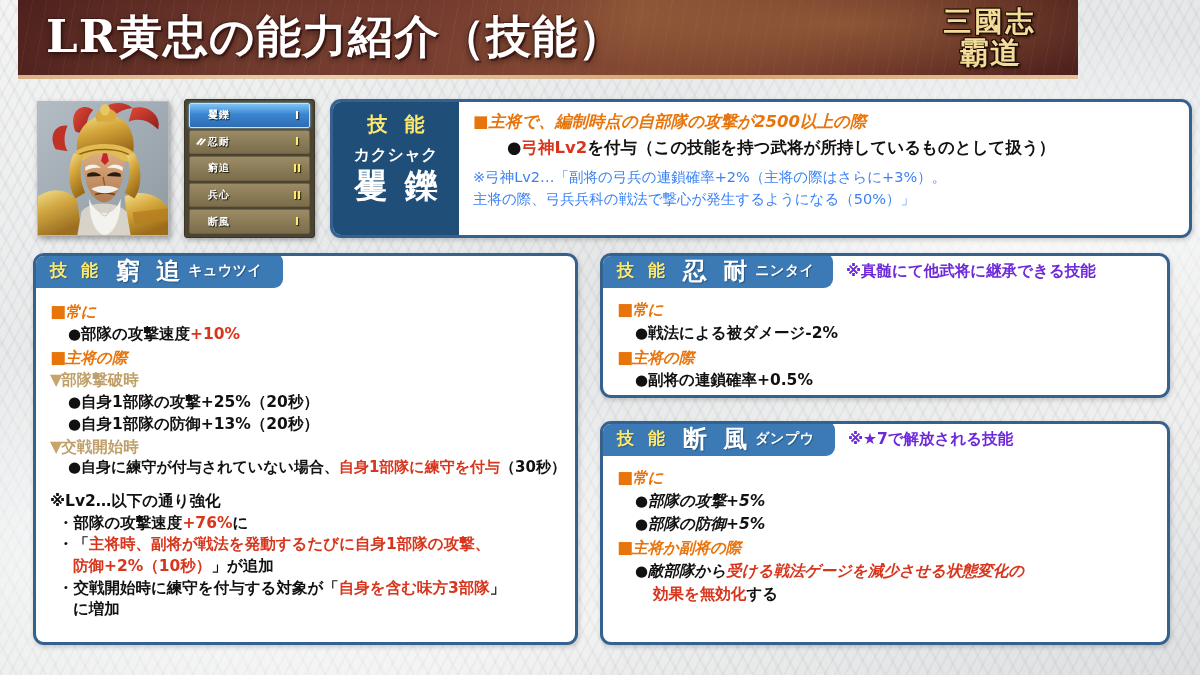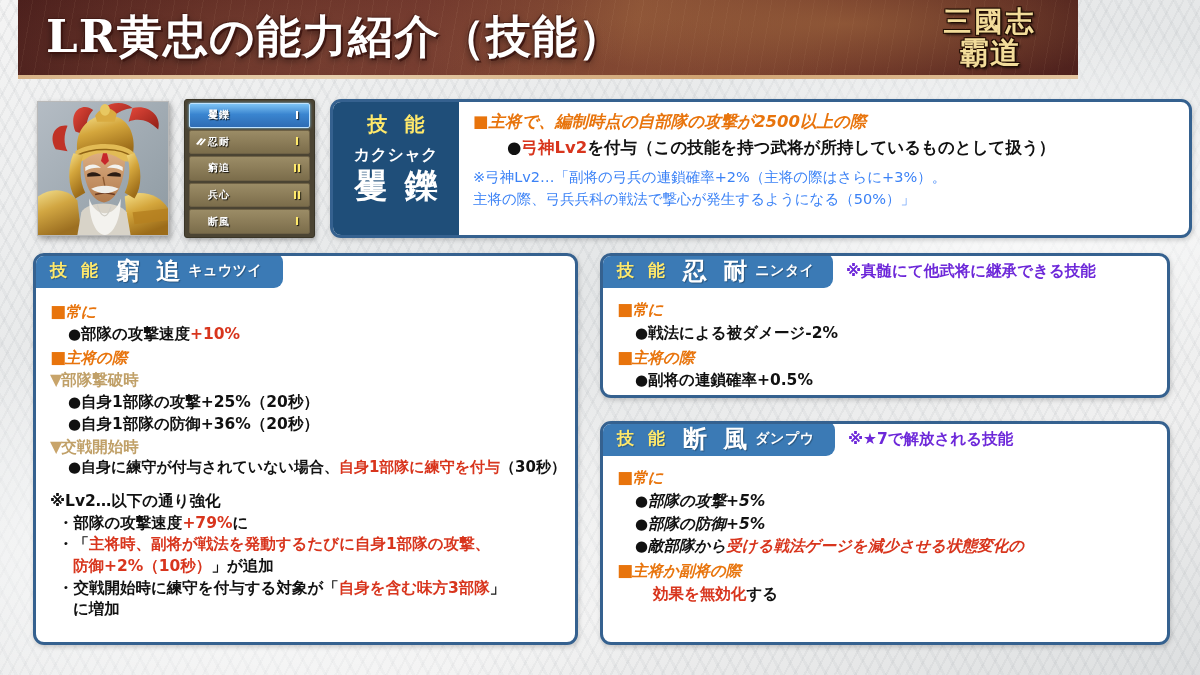--- a/index.html
+++ b/index.html
@@ -399,25 +399,25 @@
     <span class="tl">技 能</span>
     <span class="tn">窮 追</span>
     <span class="tf">キュウツイ</span>
   </div>
   <div class="tabbody" id="body-kyuutsui">
       <div class="ln t16b"><span class="sq">■</span><span class="orange">常に</span></div>
       <div class="ln t16b ind"><span class="bul">●</span><span class="black">部隊の攻撃速度</span><span class="red">+10%</span></div>
       <div class="ln t16b"><span class="sq">■</span><span class="orange">主将の際</span></div>
       <div class="ln t16b"><span class="tri">▼</span><span class="tan">部隊撃破時</span></div>
       <div class="ln t16b ind"><span class="bul">●</span><span class="black">自身1部隊の攻撃+25%（20秒）</span></div>
-      <div class="ln t16b ind"><span class="bul">●</span><span class="black">自身1部隊の防御+36%（20秒）</span></div>
+      <div class="ln t16b ind"><span class="bul">●</span><span class="black">自身1部隊の防御+13%（20秒）</span></div>
       <div class="ln t16b"><span class="tri">▼</span><span class="tan">交戦開始時</span></div>
       <div class="ln t15b ind"><span class="bul">●</span><span class="black">自身に練守が付与されていない場合、</span><span class="red">自身1部隊に練守を付与</span><span class="black">（30秒）</span></div>
       <div class="ln t16b gap black">※Lv2…以下の通り強化</div>
-      <div class="ln t16b sub"><span class="black">・</span><span class="black">部隊の攻撃速度</span><span class="red">+79%</span><span class="black">に</span></div>
+      <div class="ln t16b sub"><span class="black">・</span><span class="black">部隊の攻撃速度</span><span class="red">+76%</span><span class="black">に</span></div>
       <div class="ln t16b sub"><span class="black">・</span><span class="black">「</span><span class="red">主将時、副将が戦法を発動するたびに自身1部隊の攻撃、</span></div>
       <div class="ln t16b sub2"><span class="red">防御+2%（10秒）</span><span class="black">」が追加</span></div>
       <div class="ln t16b sub"><span class="black">・</span><span class="black">交戦開始時に練守を付与する対象が「</span><span class="red">自身を含む味方3部隊</span><span class="black">」</span></div>
       <div class="ln t16b sub2"><span class="black">に増加</span></div>
     </div>
 </div>
 
 <div class="panel tabpanel" id="panel-nintai">
   <div class="tabhead">
     <span class="tl">技 能</span>
@@ -437,17 +437,17 @@
   <div class="tabhead">
     <span class="tl">技 能</span>
     <span class="tn">断 風</span>
     <span class="tf">ダンプウ</span>
   </div>
   <div class="tabnote">※★7で解放される技能</div>
   <div class="tabbody" id="body-danpuu">
       <div class="ln t16b"><span class="sq">■</span><span class="orange">常に</span></div>
       <div class="ln t16b ind"><span class="bul">●</span><span class="black">部隊の攻撃+5%</span></div>
       <div class="ln t16b ind"><span class="bul">●</span><span class="black">部隊の防御+5%</span></div>
+      <div class="ln t16b"><span class="sq">■</span><span class="orange">主将か副将の際</span></div>
       <div class="ln t16b ind"><span class="bul">●</span><span class="black">敵部隊から</span><span class="red">受ける戦法ゲージを減少させる状態変化の</span></div>
-      <div class="ln t16b"><span class="sq">■</span><span class="orange">主将か副将の際</span></div>
       <div class="ln t16b ind2"><span></span><span class="red">効果を無効化</span><span class="black">する</span></div>
     </div>
 </div>
 
 </body></html>

